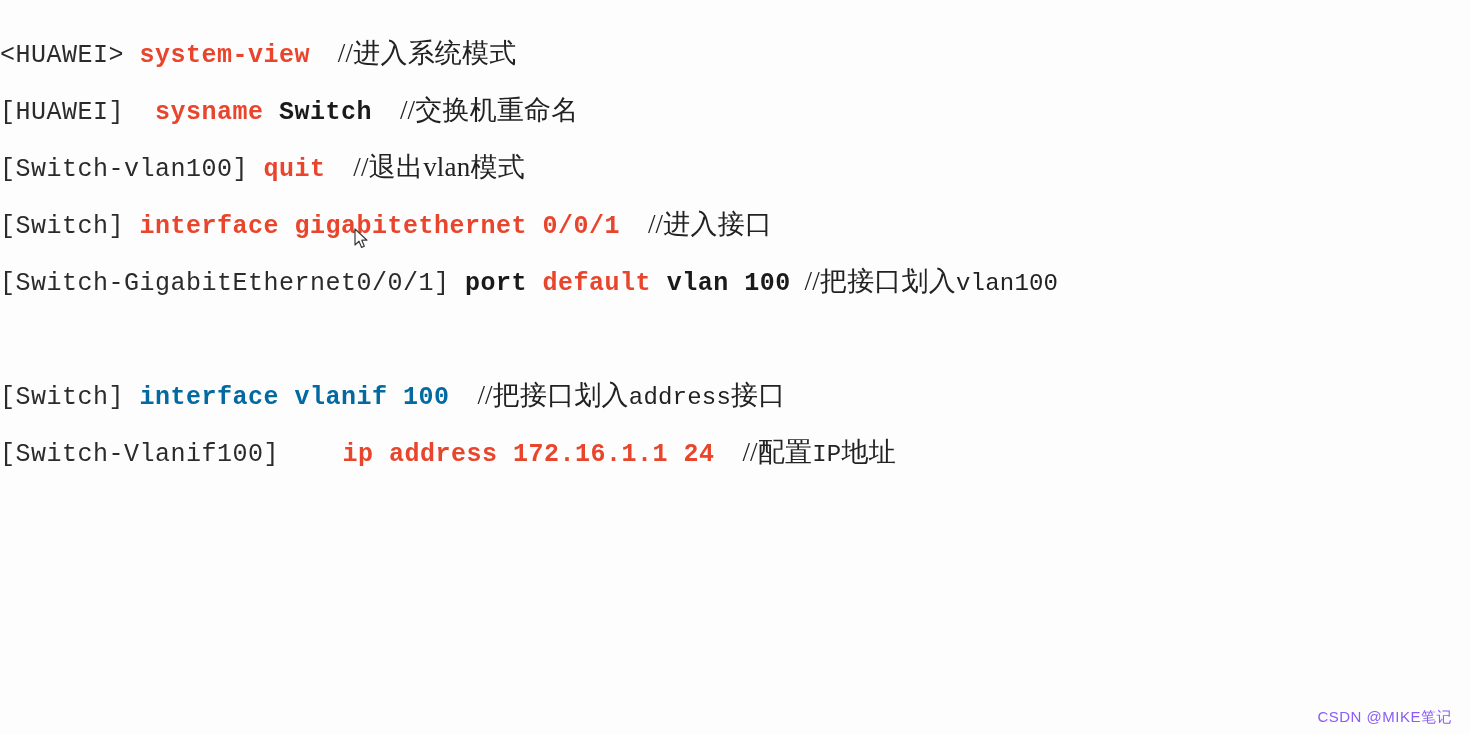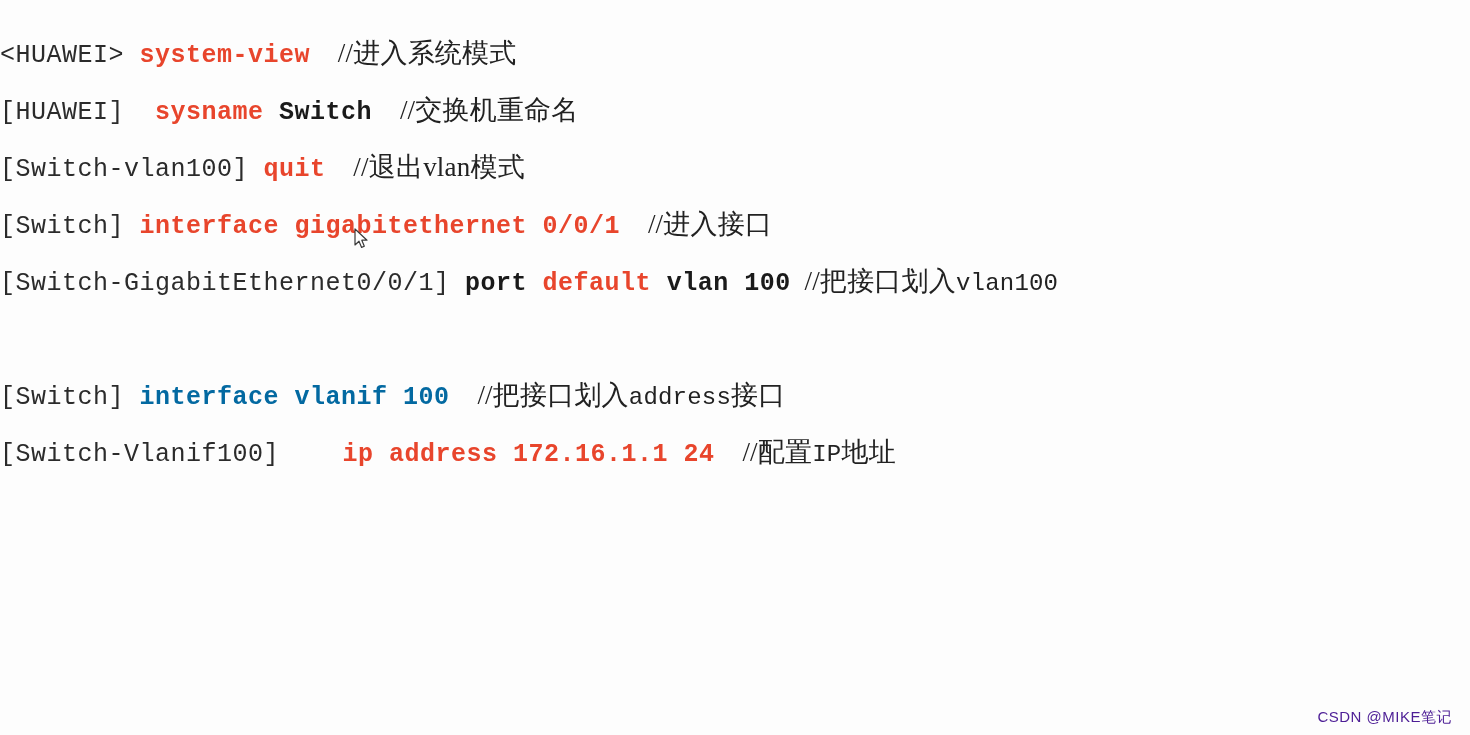--- a/index.html
+++ b/index.html
@@ -86,21 +86,21 @@
     height: 22px;
     pointer-events: none;
   }
 
   #watermark {
     position: absolute;
     right: 18px;
     bottom: 8px;
     font-family: "Liberation Sans", "DejaVu Sans", sans-serif;
     font-size: 15px;
-    color: #4c1d95;
+    color: #8b5cf6;
     letter-spacing: 0.5px;
     user-select: none;
   }
 </style>
 </head>
 <body style="background: rgb(253, 253, 253);">
 
 <div id="terminal-transcript">
     <div class="code-line"><span class="tok prompt">&lt;HUAWEI&gt; </span><span class="tok cmd" style="color: rgb(232, 69, 44);">system-view</span><span class="tok comment">    //进入系统模式</span></div>
     <div class="code-line"><span class="tok prompt">[HUAWEI]  </span><span class="tok cmd" style="color: rgb(232, 69, 44);">sysname</span><span class="tok plain"> Switch</span><span class="tok comment">    //交换机重命名</span></div>

